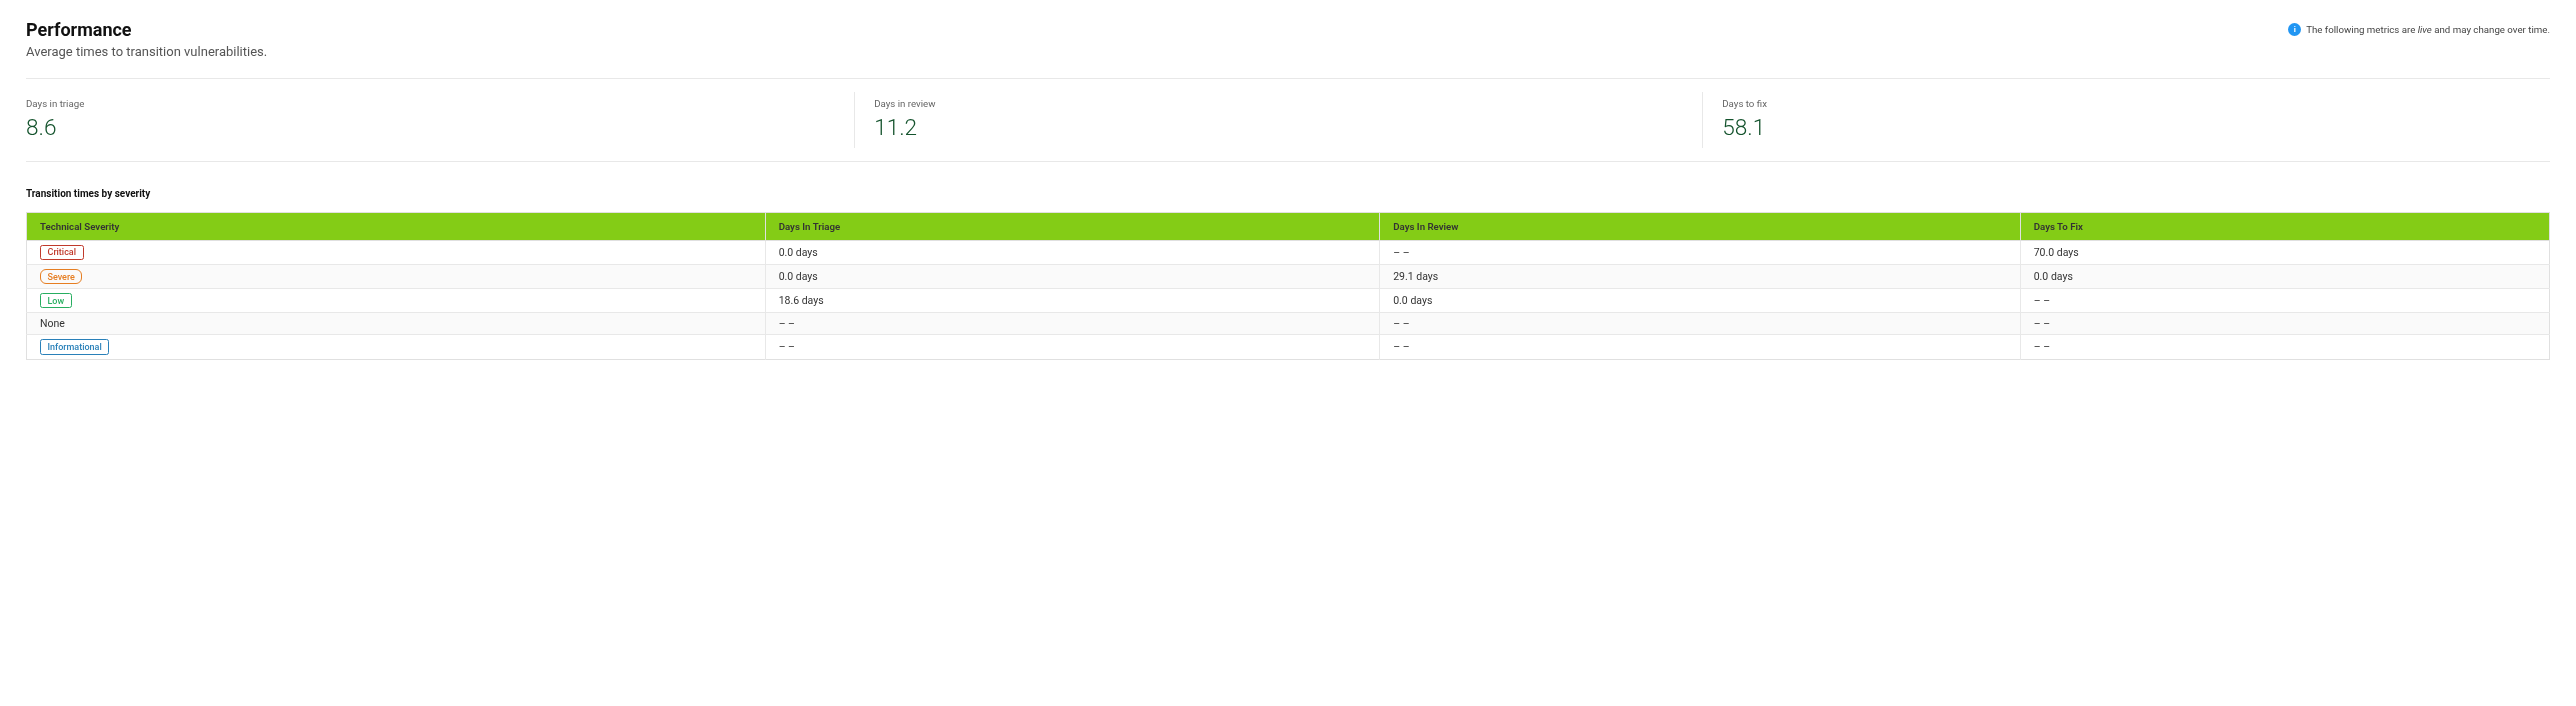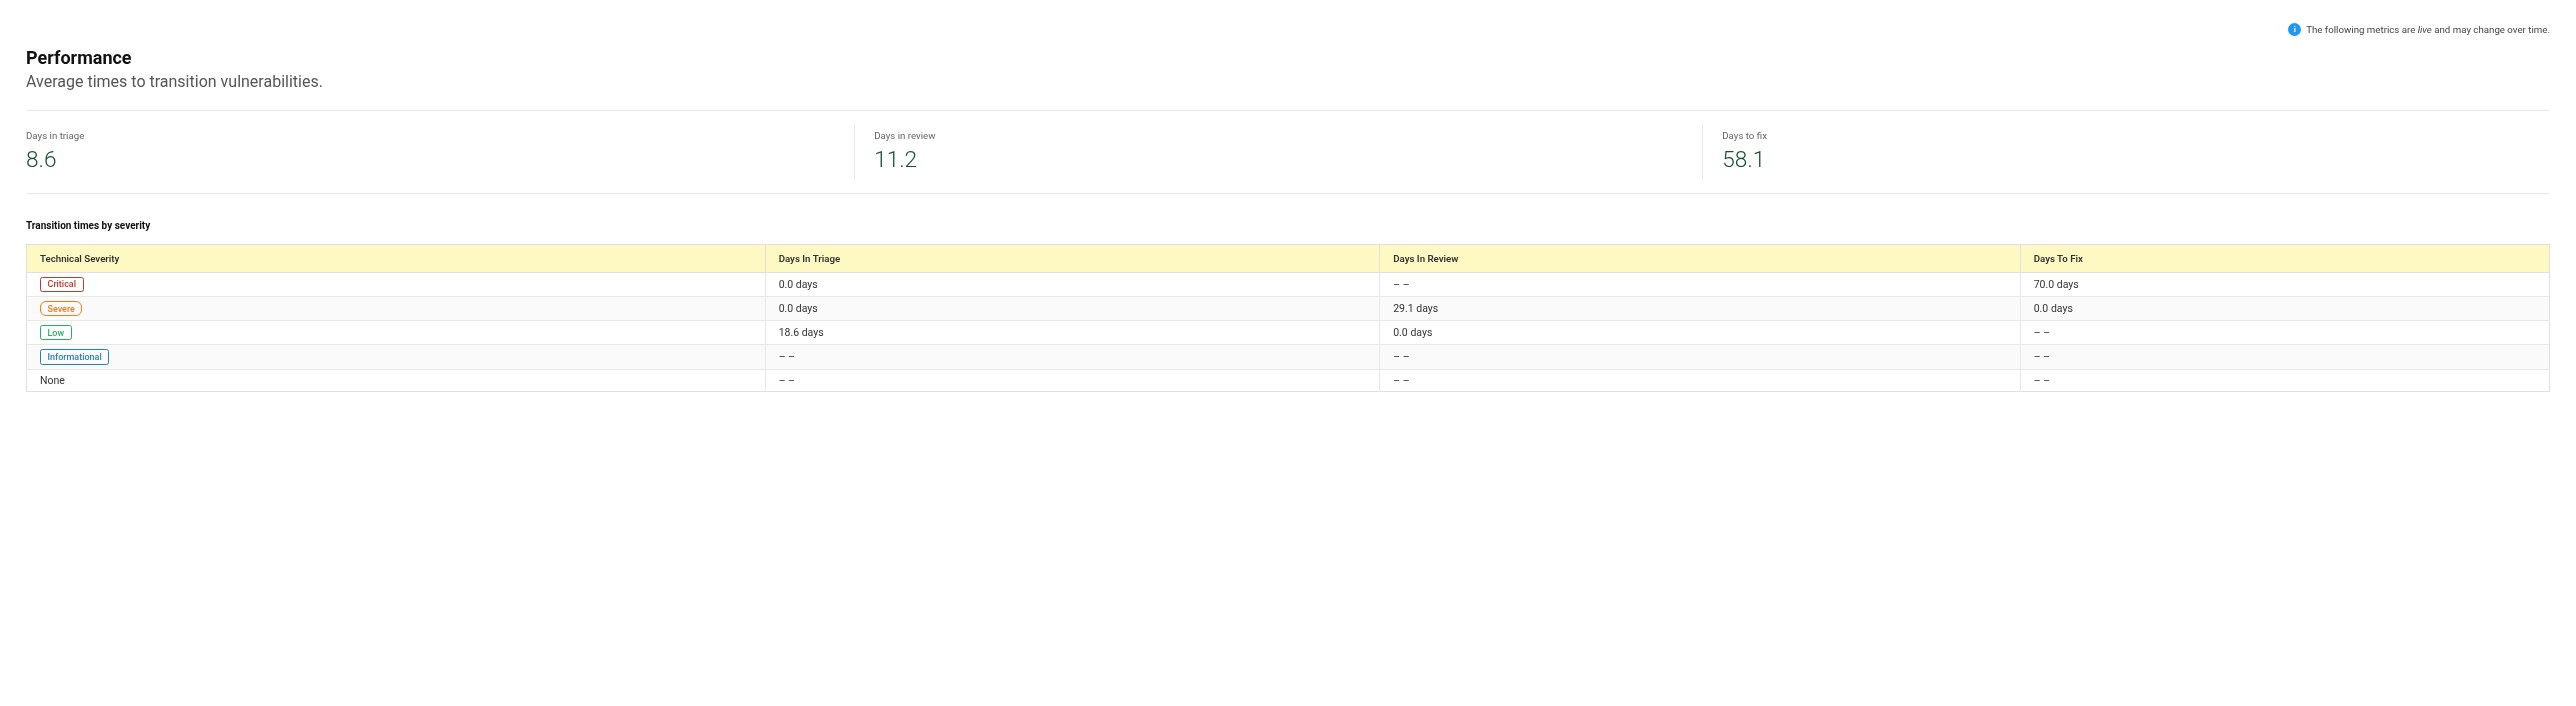--- a/index.html
+++ b/index.html
@@ -16,32 +16,31 @@
     }
 
     .page-container {
       padding: 19.4px 26px;
       max-width: 100%;
       position: relative;
     }
 
     .header-section {
       margin-bottom: 19.4px;
-      margin-top: 28px;
     }
 
     .page-title {
       font-size: 18px;
       font-weight: 700;
       color: #111111;
       margin-bottom: 3.2px;
     }
 
     .page-subtitle {
-      font-size: 16px;
+      font-size: 13px;
       color: #555555;
     }
 
     .live-notice {
       position: absolute;
       top: 22.6px;
       right: 26px;
       display: flex;
       align-items: center;
       gap: 4.8px;
@@ -106,21 +105,21 @@
       margin-bottom: 13px;
     }
 
     .data-table {
       width: 100%;
       border-collapse: collapse;
       border: 0.8px solid #e0e0e0;
     }
 
     .data-table thead tr {
-      background: #fef9c3;
+      background: #84cc16;
     }
 
     .data-table th {
       padding: 8px 13px;
       text-align: left;
       font-size: 9.7px;
       font-weight: 600;
       color: #333333;
       border-bottom: 0.8px solid #e0e0e0;
       border-right: 0.8px solid #e0e0e0;
@@ -264,30 +263,30 @@
         <td>
           <span class="badge badge-low">Low</span>
         </td>
         <td>18.6 days</td>
         <td>0.0 days</td>
         <td>– –</td>
       </tr>
 
       <tr class="table-row">
         <td>
+          <span class="none-text">None</span>
+        </td>
+        <td>– –</td>
+        <td>– –</td>
+        <td>– –</td>
+      </tr>
+
+      <tr class="table-row">
+        <td>
           <span class="badge badge-informational">Informational</span>
-        </td>
-        <td>– –</td>
-        <td>– –</td>
-        <td>– –</td>
-      </tr>
-
-      <tr class="table-row">
-        <td>
-          <span class="none-text">None</span>
         </td>
         <td>– –</td>
         <td>– –</td>
         <td>– –</td>
       </tr>
     </tbody>
   </table>
 
 </div>
 

